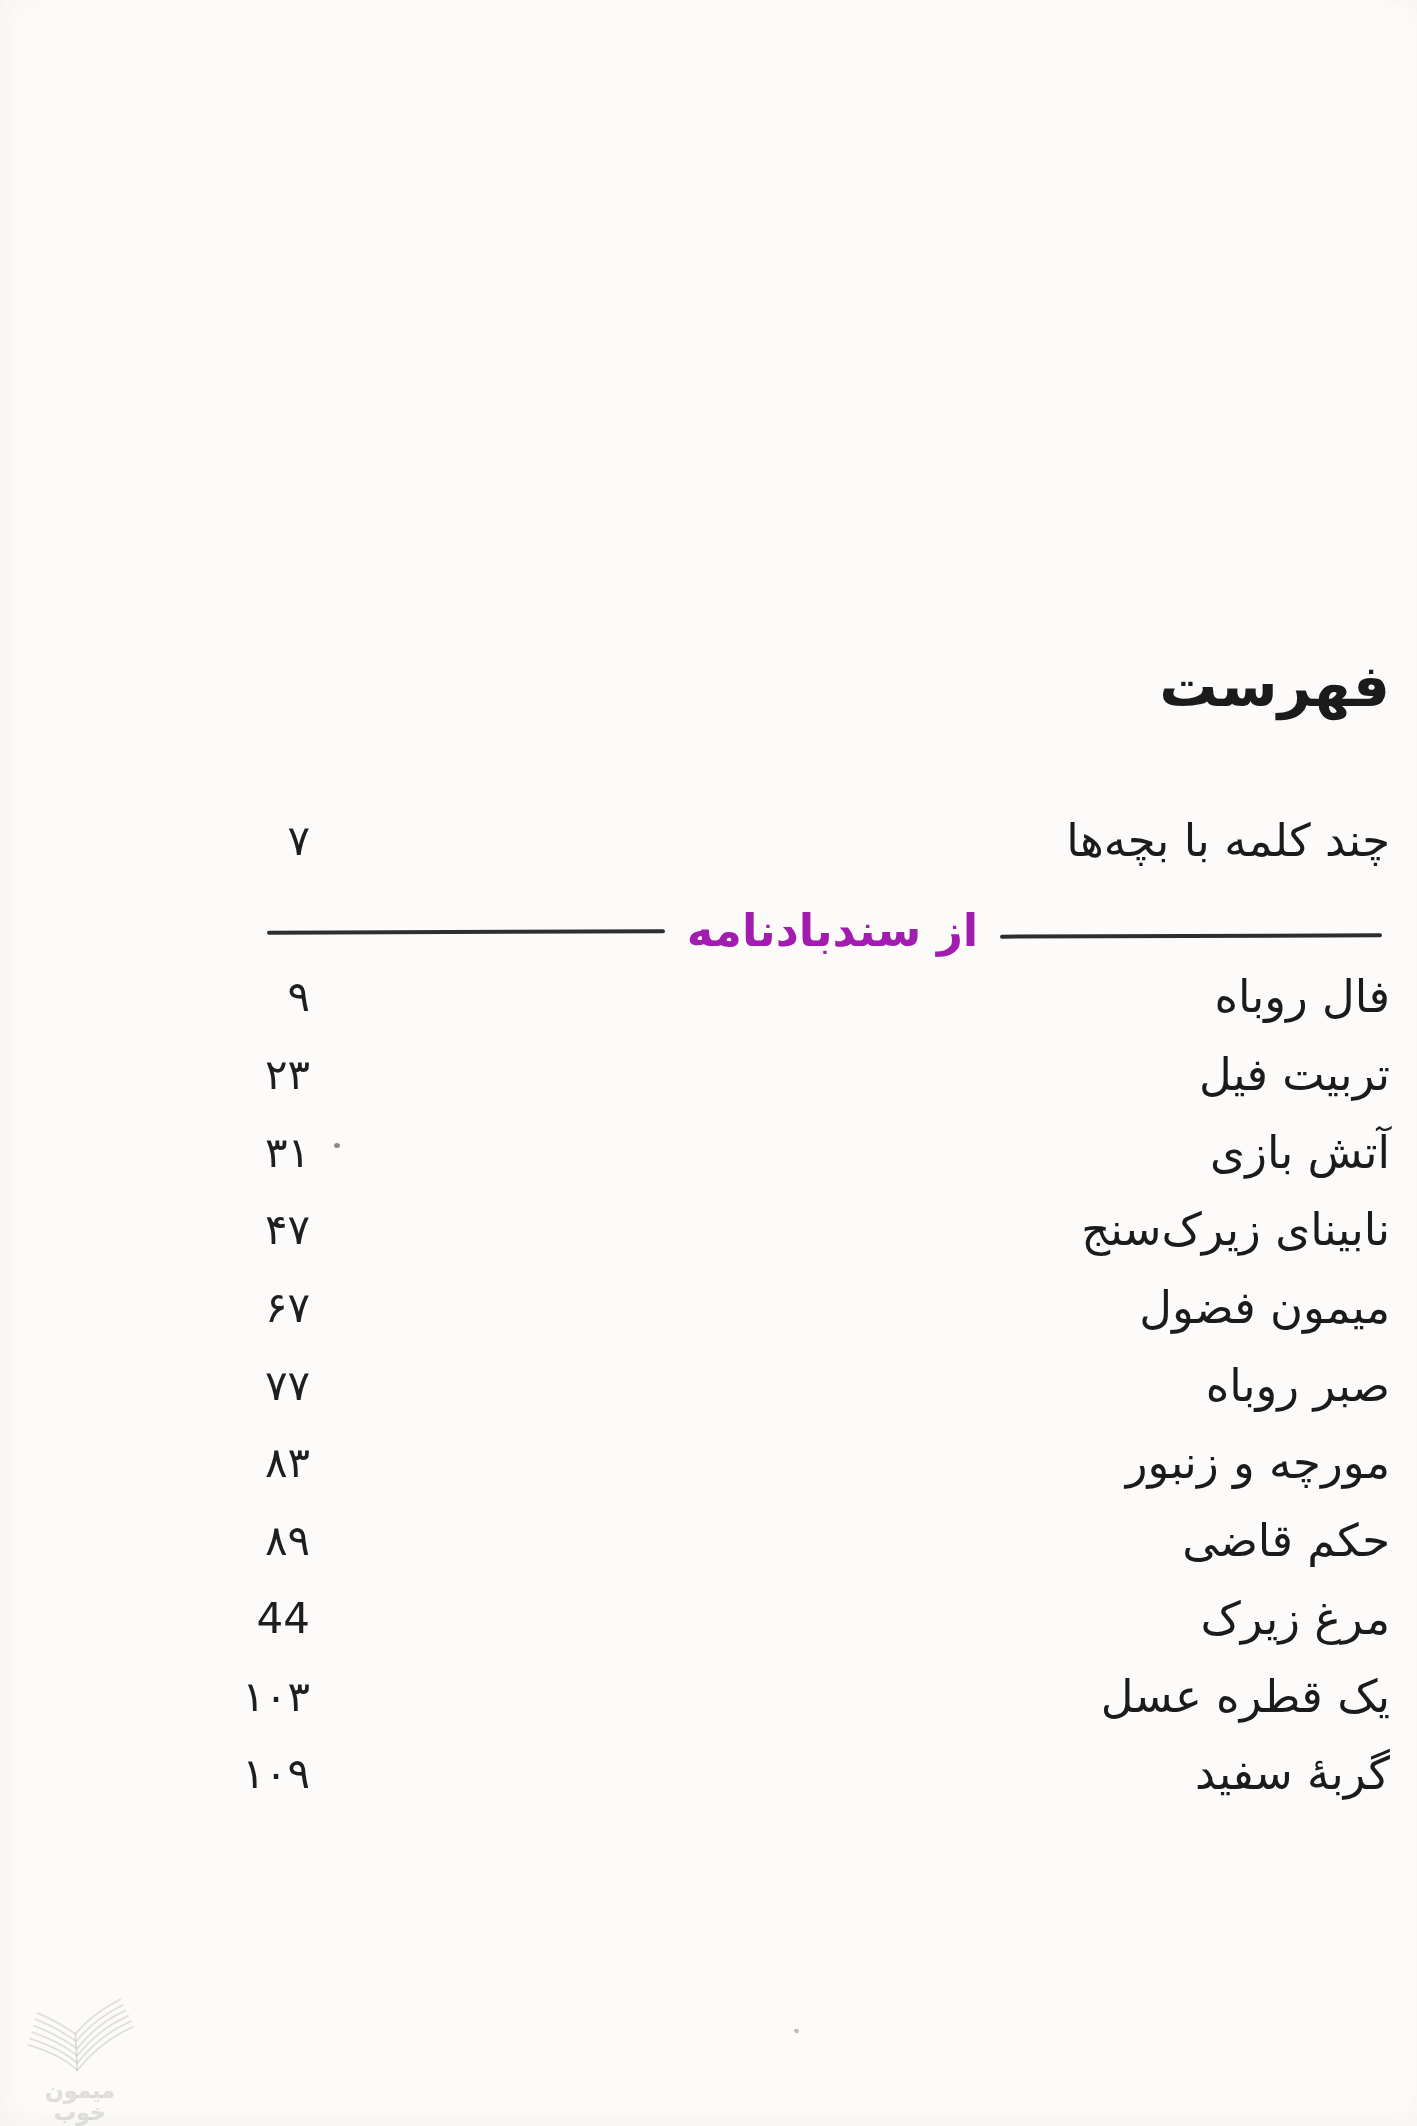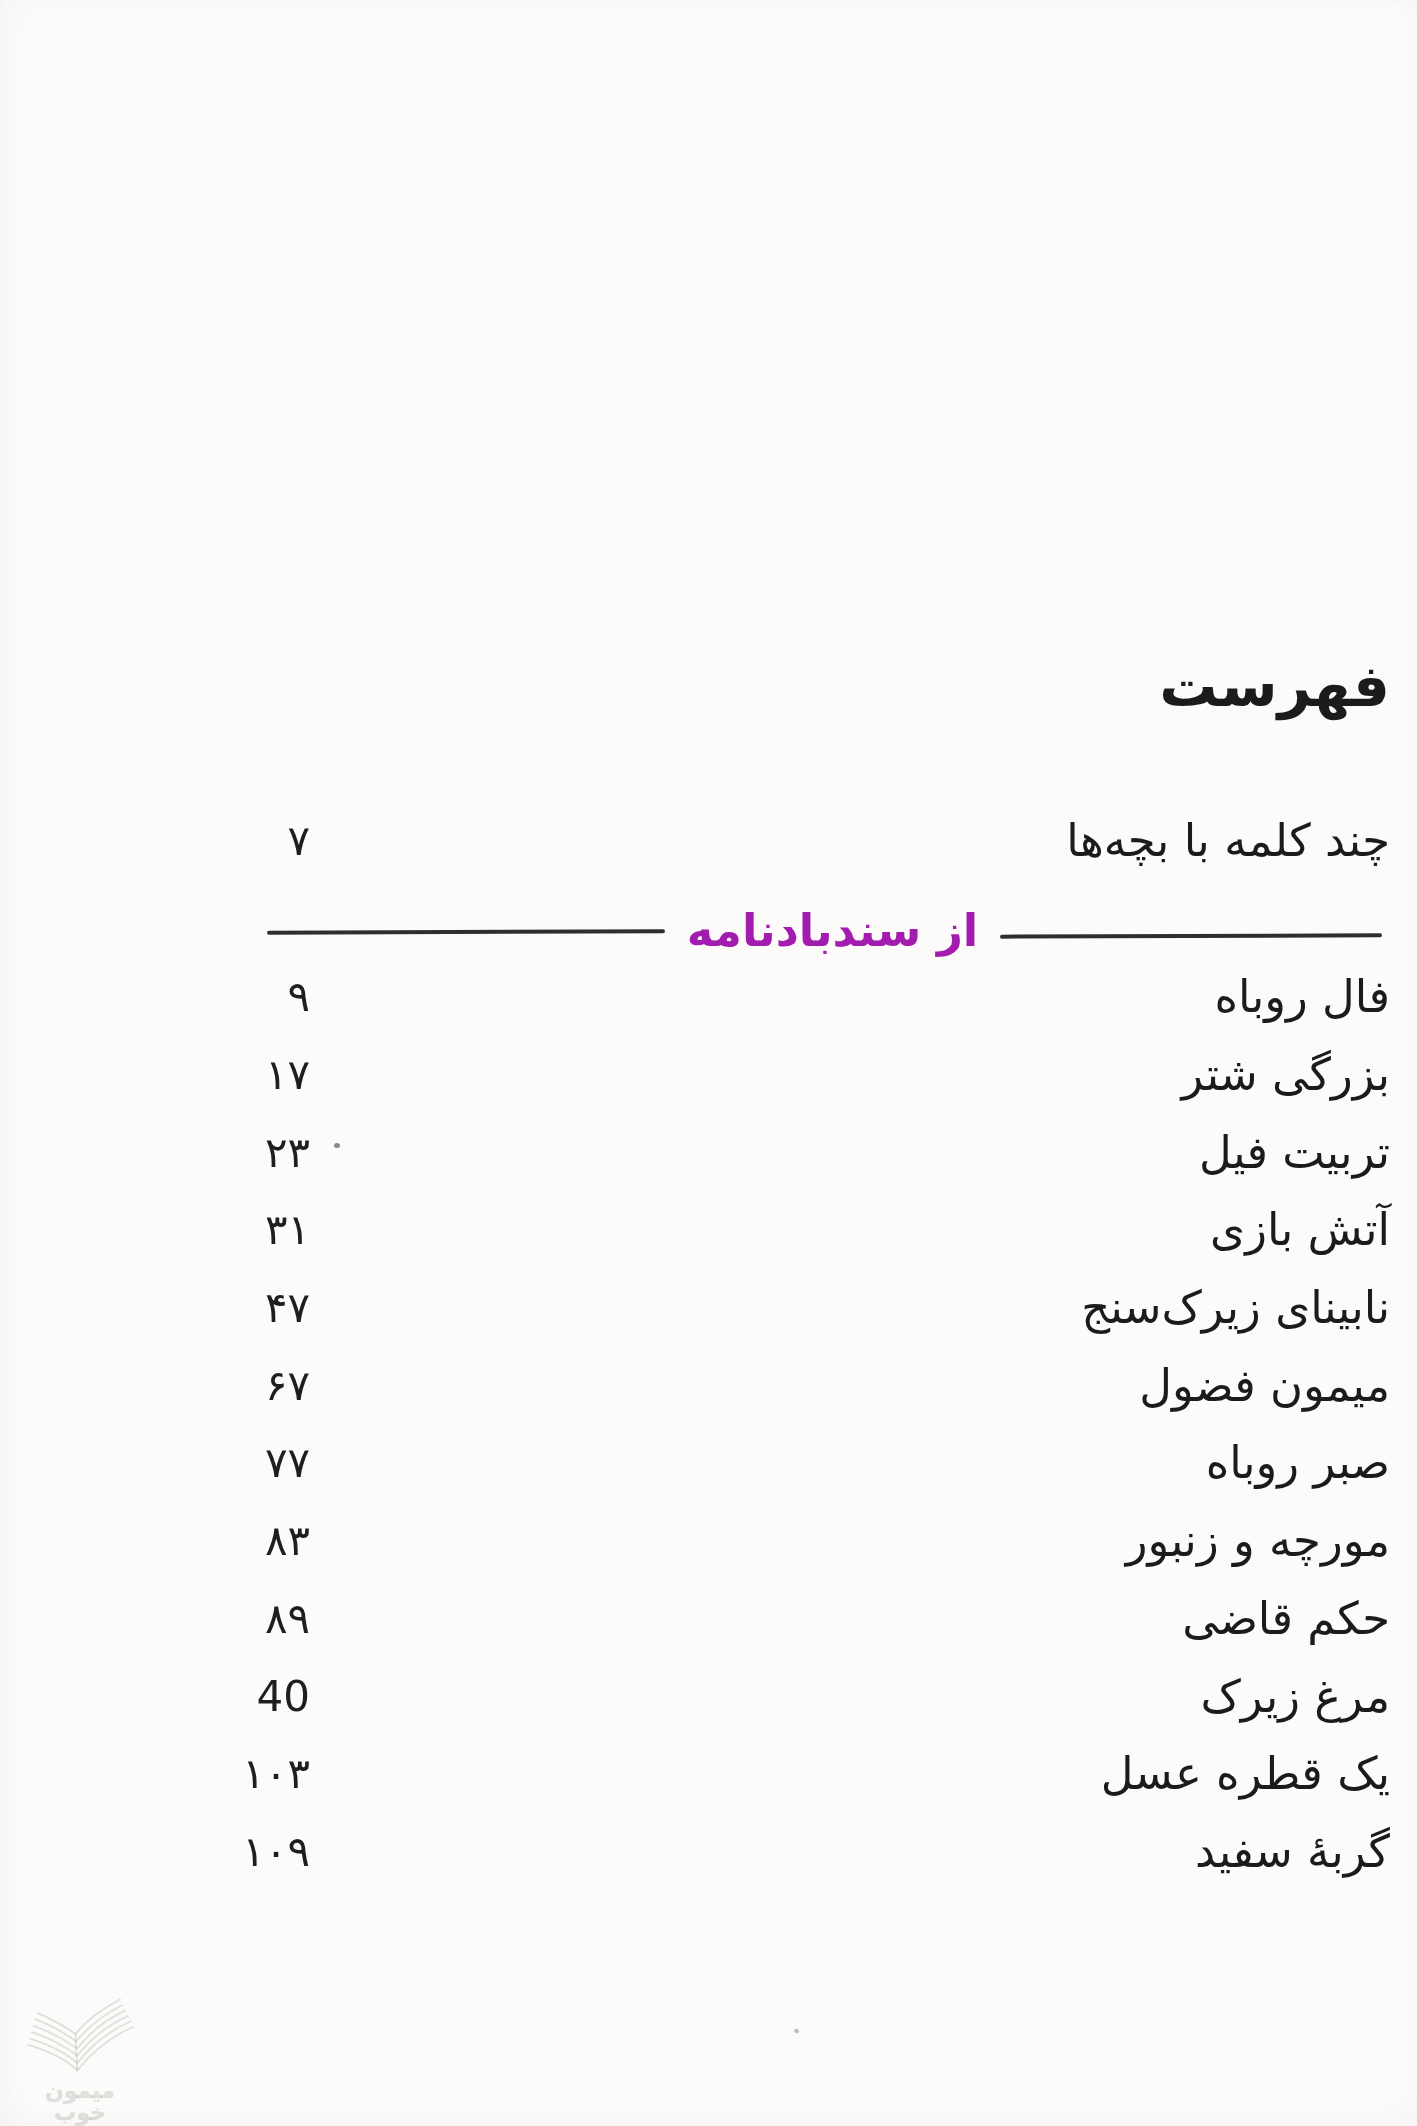--- a/index.html
+++ b/index.html
@@ -162,24 +162,20 @@
     <span class="divider-label">از سندبادنامه</span>
     <span class="rule rule-right"></span>
   </div>
 
   <div class="toc-list" id="toc-list">
       <div class="toc-row">
       <span class="page-num">۹</span>
       <span class="entry-label">فال روباه</span>
     </div>
       <div class="toc-row">
-      <span class="page-num">۱۷</span>
-      <span class="entry-label">بزرگی شتر</span>
-    </div>
-      <div class="toc-row">
       <span class="page-num">۲۳</span>
       <span class="entry-label">تربیت فیل</span>
     </div>
       <div class="toc-row">
       <span class="page-num">۳۱</span>
       <span class="entry-label">آتش بازی</span>
     </div>
       <div class="toc-row">
       <span class="page-num">۴۷</span>
       <span class="entry-label">نابینای زیرک‌سنج</span>
@@ -194,21 +190,21 @@
     </div>
       <div class="toc-row">
       <span class="page-num">۸۳</span>
       <span class="entry-label">مورچه و زنبور</span>
     </div>
       <div class="toc-row">
       <span class="page-num">۸۹</span>
       <span class="entry-label">حکم قاضی</span>
     </div>
       <div class="toc-row">
-      <span class="page-num">40</span>
+      <span class="page-num">44</span>
       <span class="entry-label">مرغ زیرک</span>
     </div>
       <div class="toc-row">
       <span class="page-num">۱۰۳</span>
       <span class="entry-label">یک قطره عسل</span>
     </div>
       <div class="toc-row">
       <span class="page-num">۱۰۹</span>
       <span class="entry-label">گربۀ سفید</span>
     </div>

